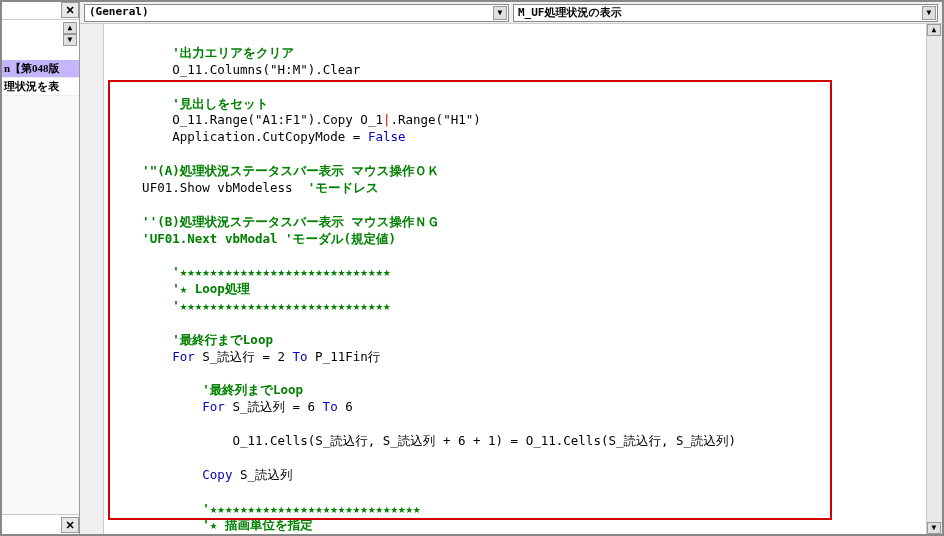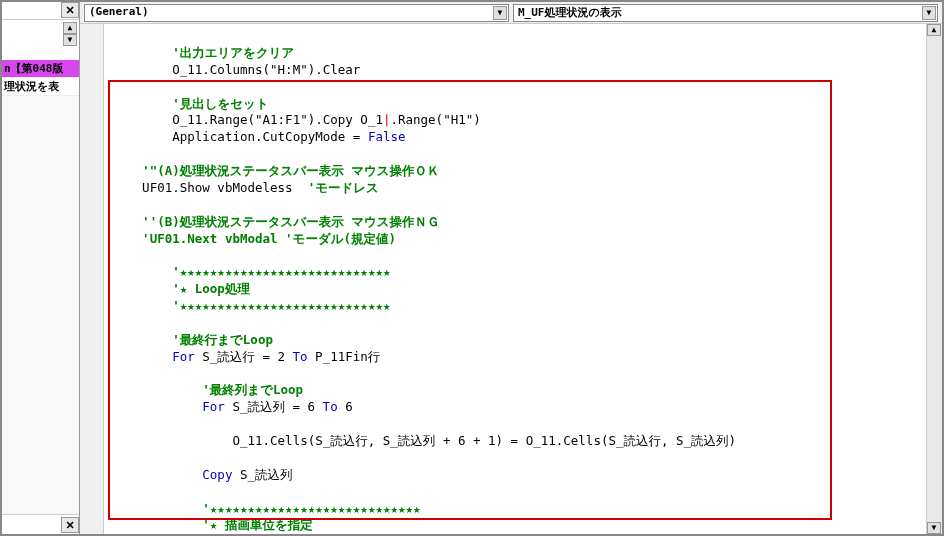--- a/index.html
+++ b/index.html
@@ -73,21 +73,22 @@
     font-size: 11px;
     white-space: nowrap;
     overflow: hidden;
     font-weight: bold;
   }
   .tree-line {
     padding: 1px 2px;
     border-bottom: 1px solid #eee;
   }
   .tree-sel {
-    background: #d946ef;
+    background: #c4b5fd;
+    font-family: Liberation Serif, serif;
   }
   .left-splitter {
     flex: 1;
     background: #f8f8f8;
   }
   .left-bottom {
     height: 20px;
     display: flex;
     justify-content: flex-end;
     align-items: center;

